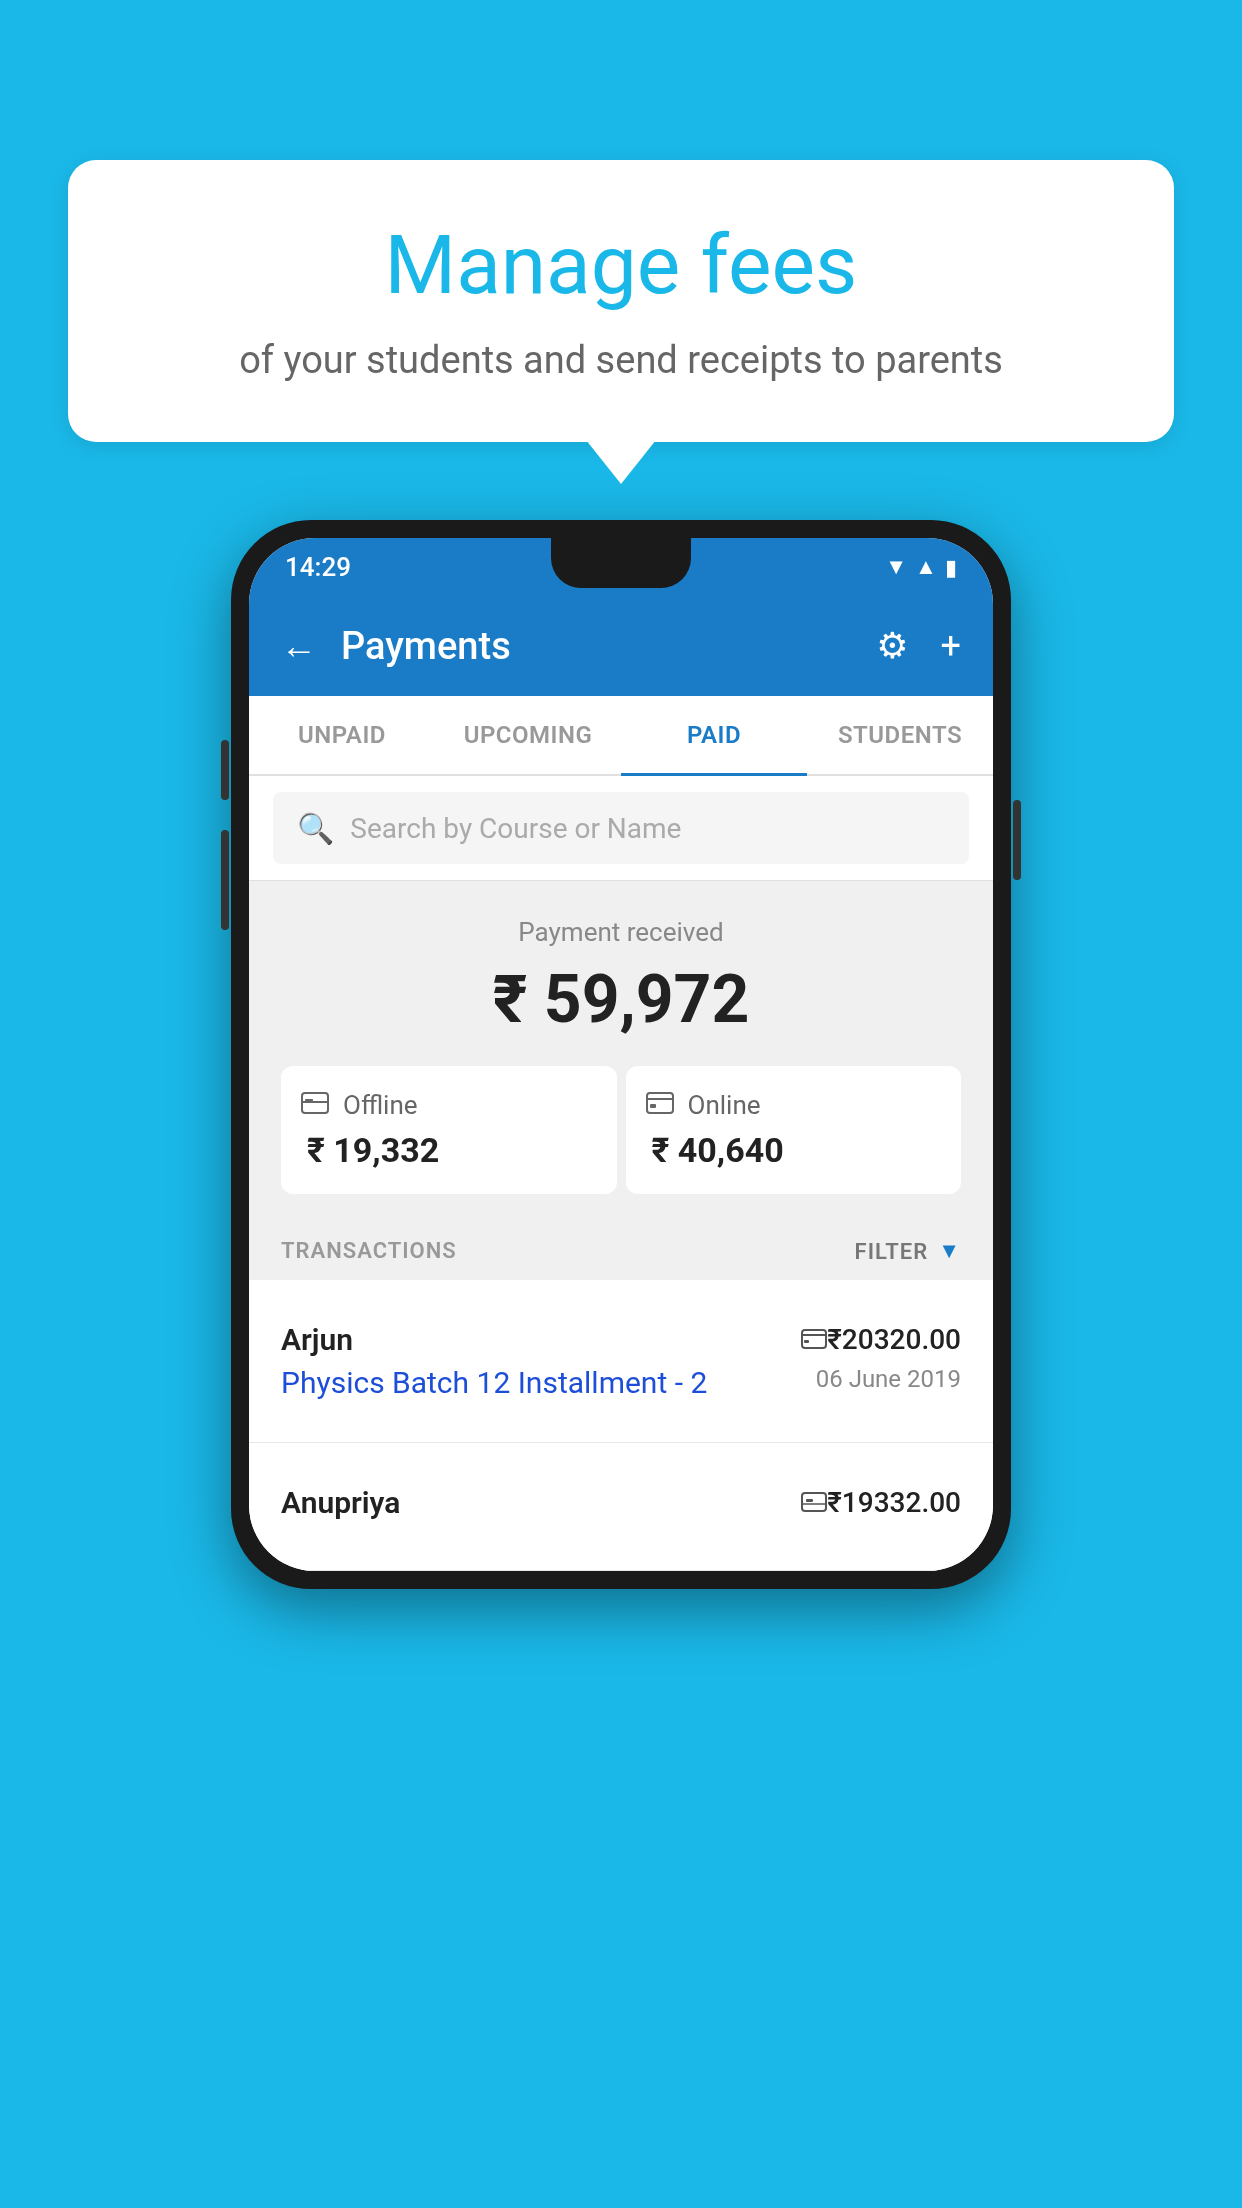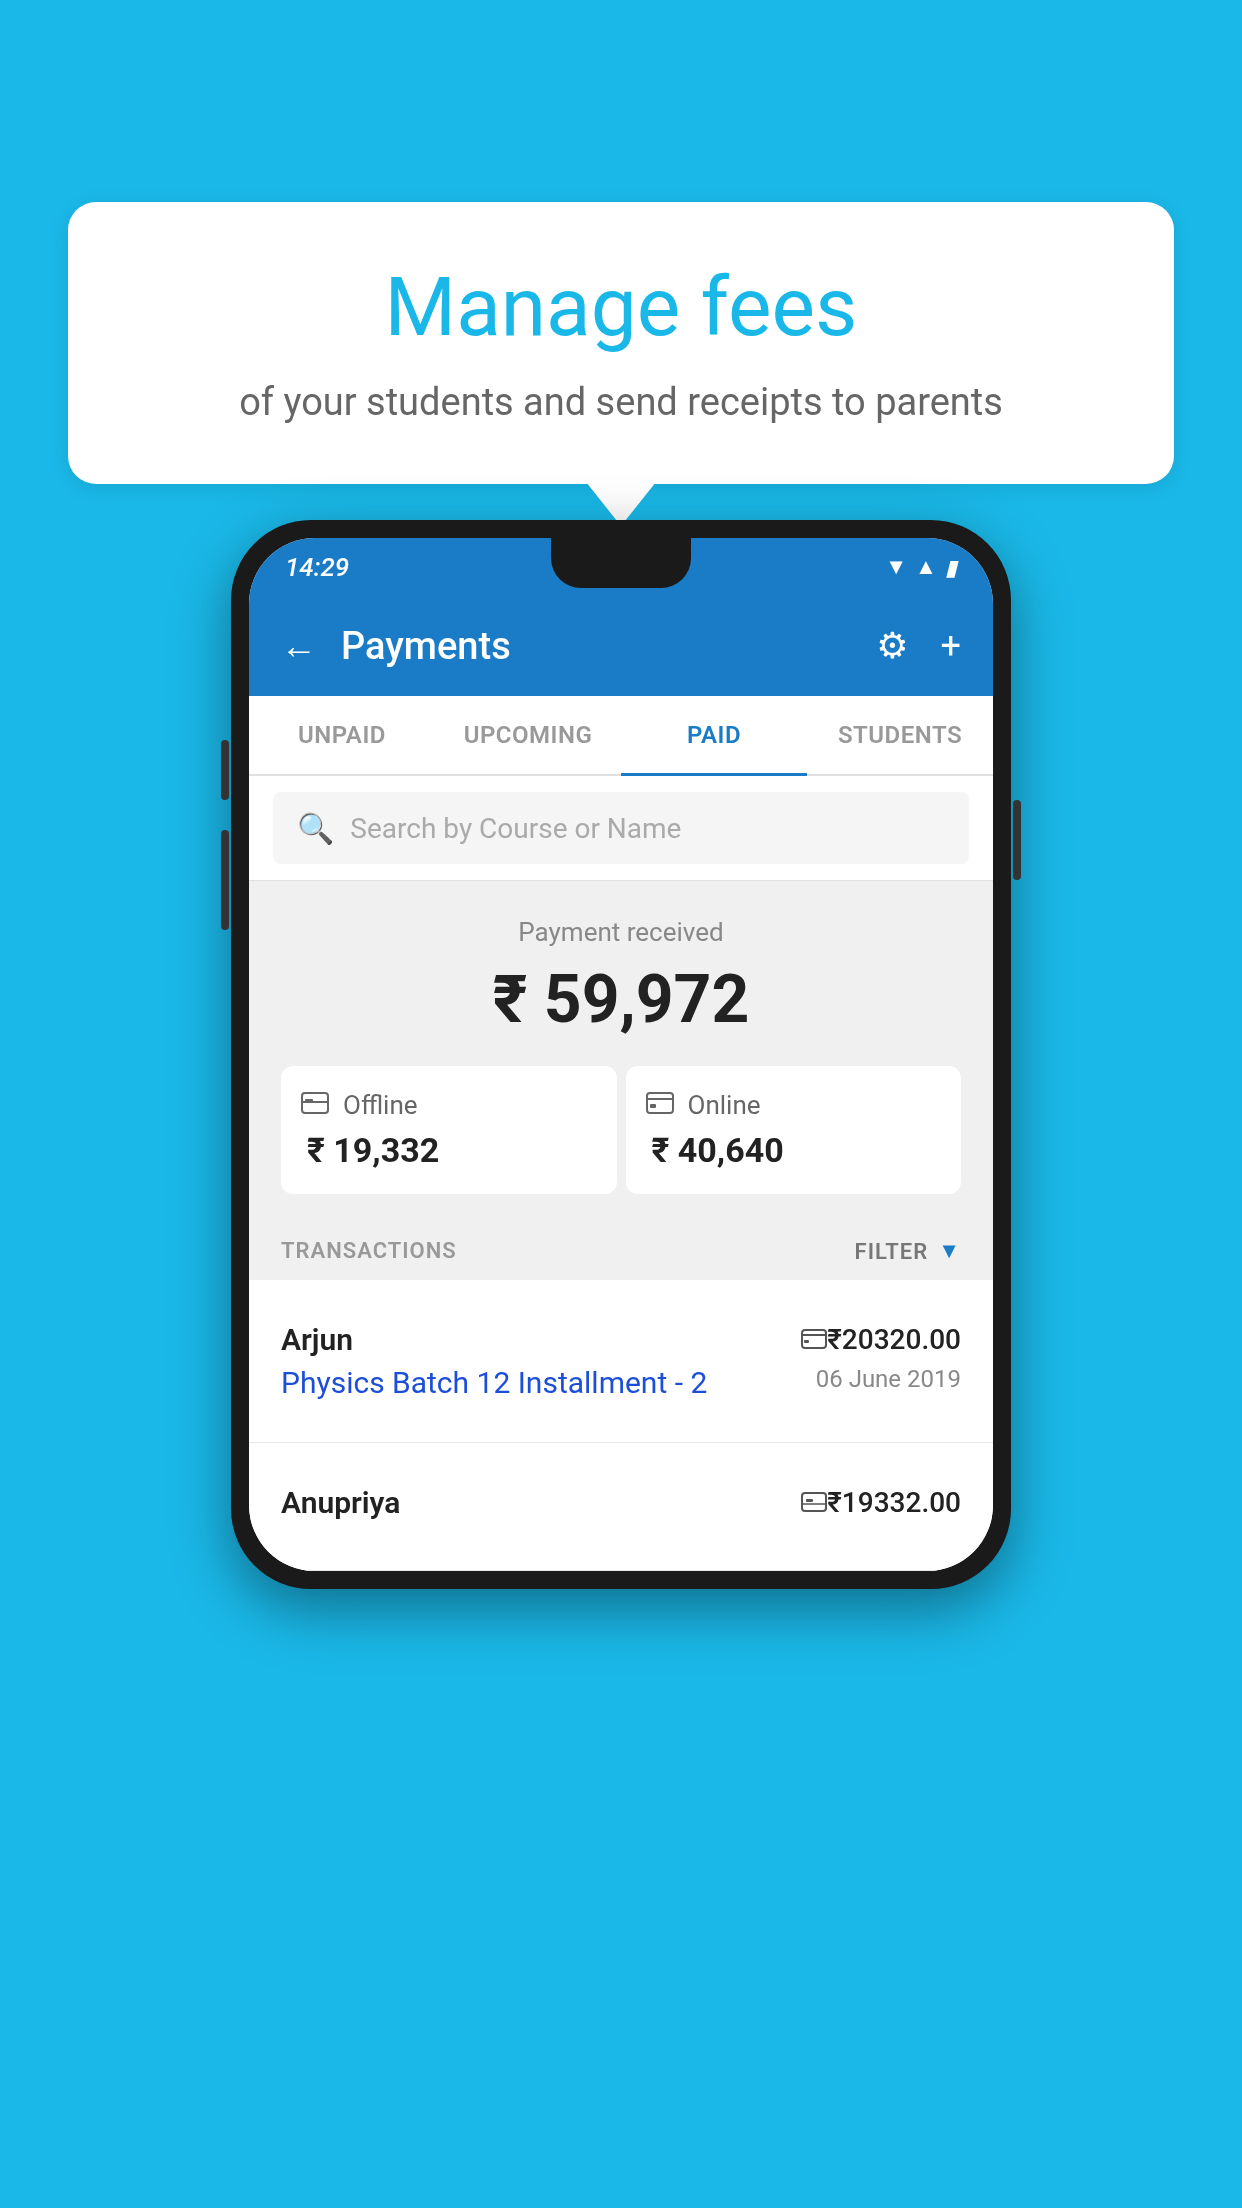--- a/index.html
+++ b/index.html
@@ -15,21 +15,20 @@
 
     
     .speech-bubble-container {
       position: absolute;
       top: 160px;
       left: 68px;
       right: 68px;
       display: flex;
       flex-direction: column;
       align-items: center;
-      margin-top: 42px;
     }
 
     .speech-bubble {
       background: white;
       border-radius: 28px;
       padding: 60px 50px 55px;
       width: 100%;
       text-align: center;
       box-shadow: 0 4px 20px rgba(0,0,0,0.1);
       position: relative;
@@ -89,21 +88,20 @@
 
     
     .status-bar {
       background: #1a7cc7;
       height: 58px;
       display: flex;
       align-items: center;
       justify-content: space-between;
       padding: 0 36px;
       position: relative;
-      font-style: italic;
     }
 
     .status-time {
       color: white;
       font-size: 26px;
       font-weight: 500;
     }
 
     .status-icons {
       display: flex;

